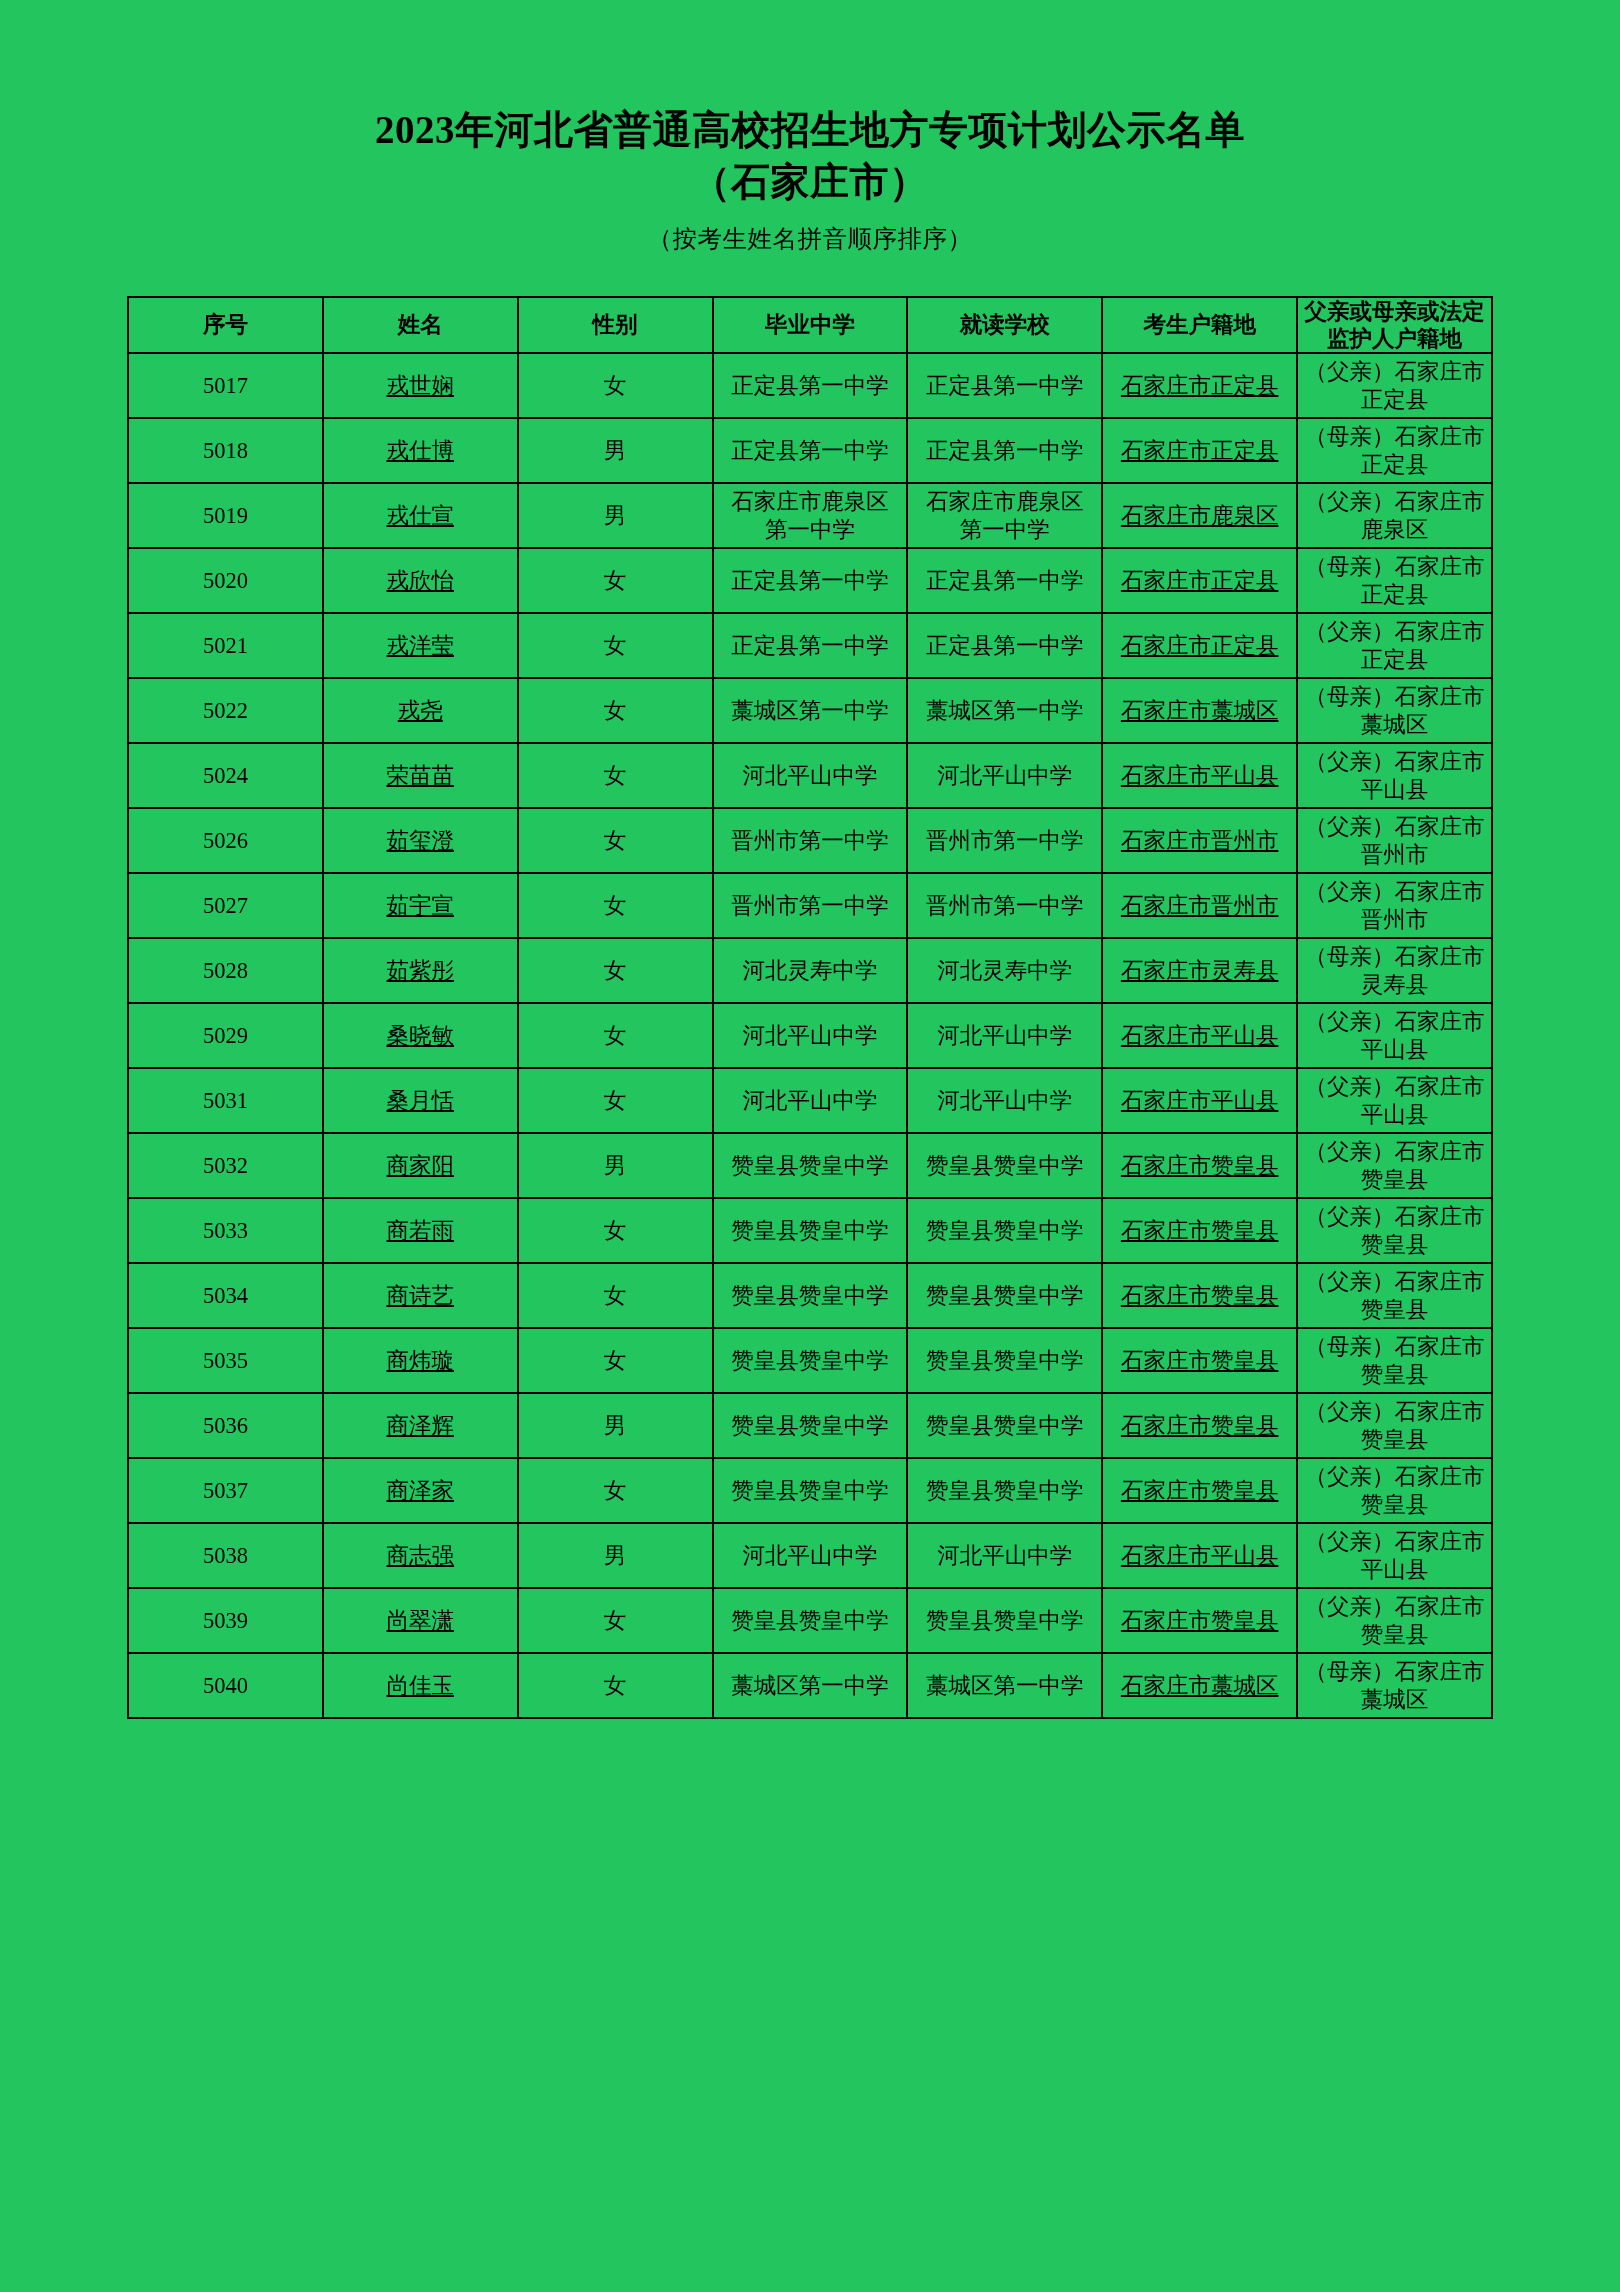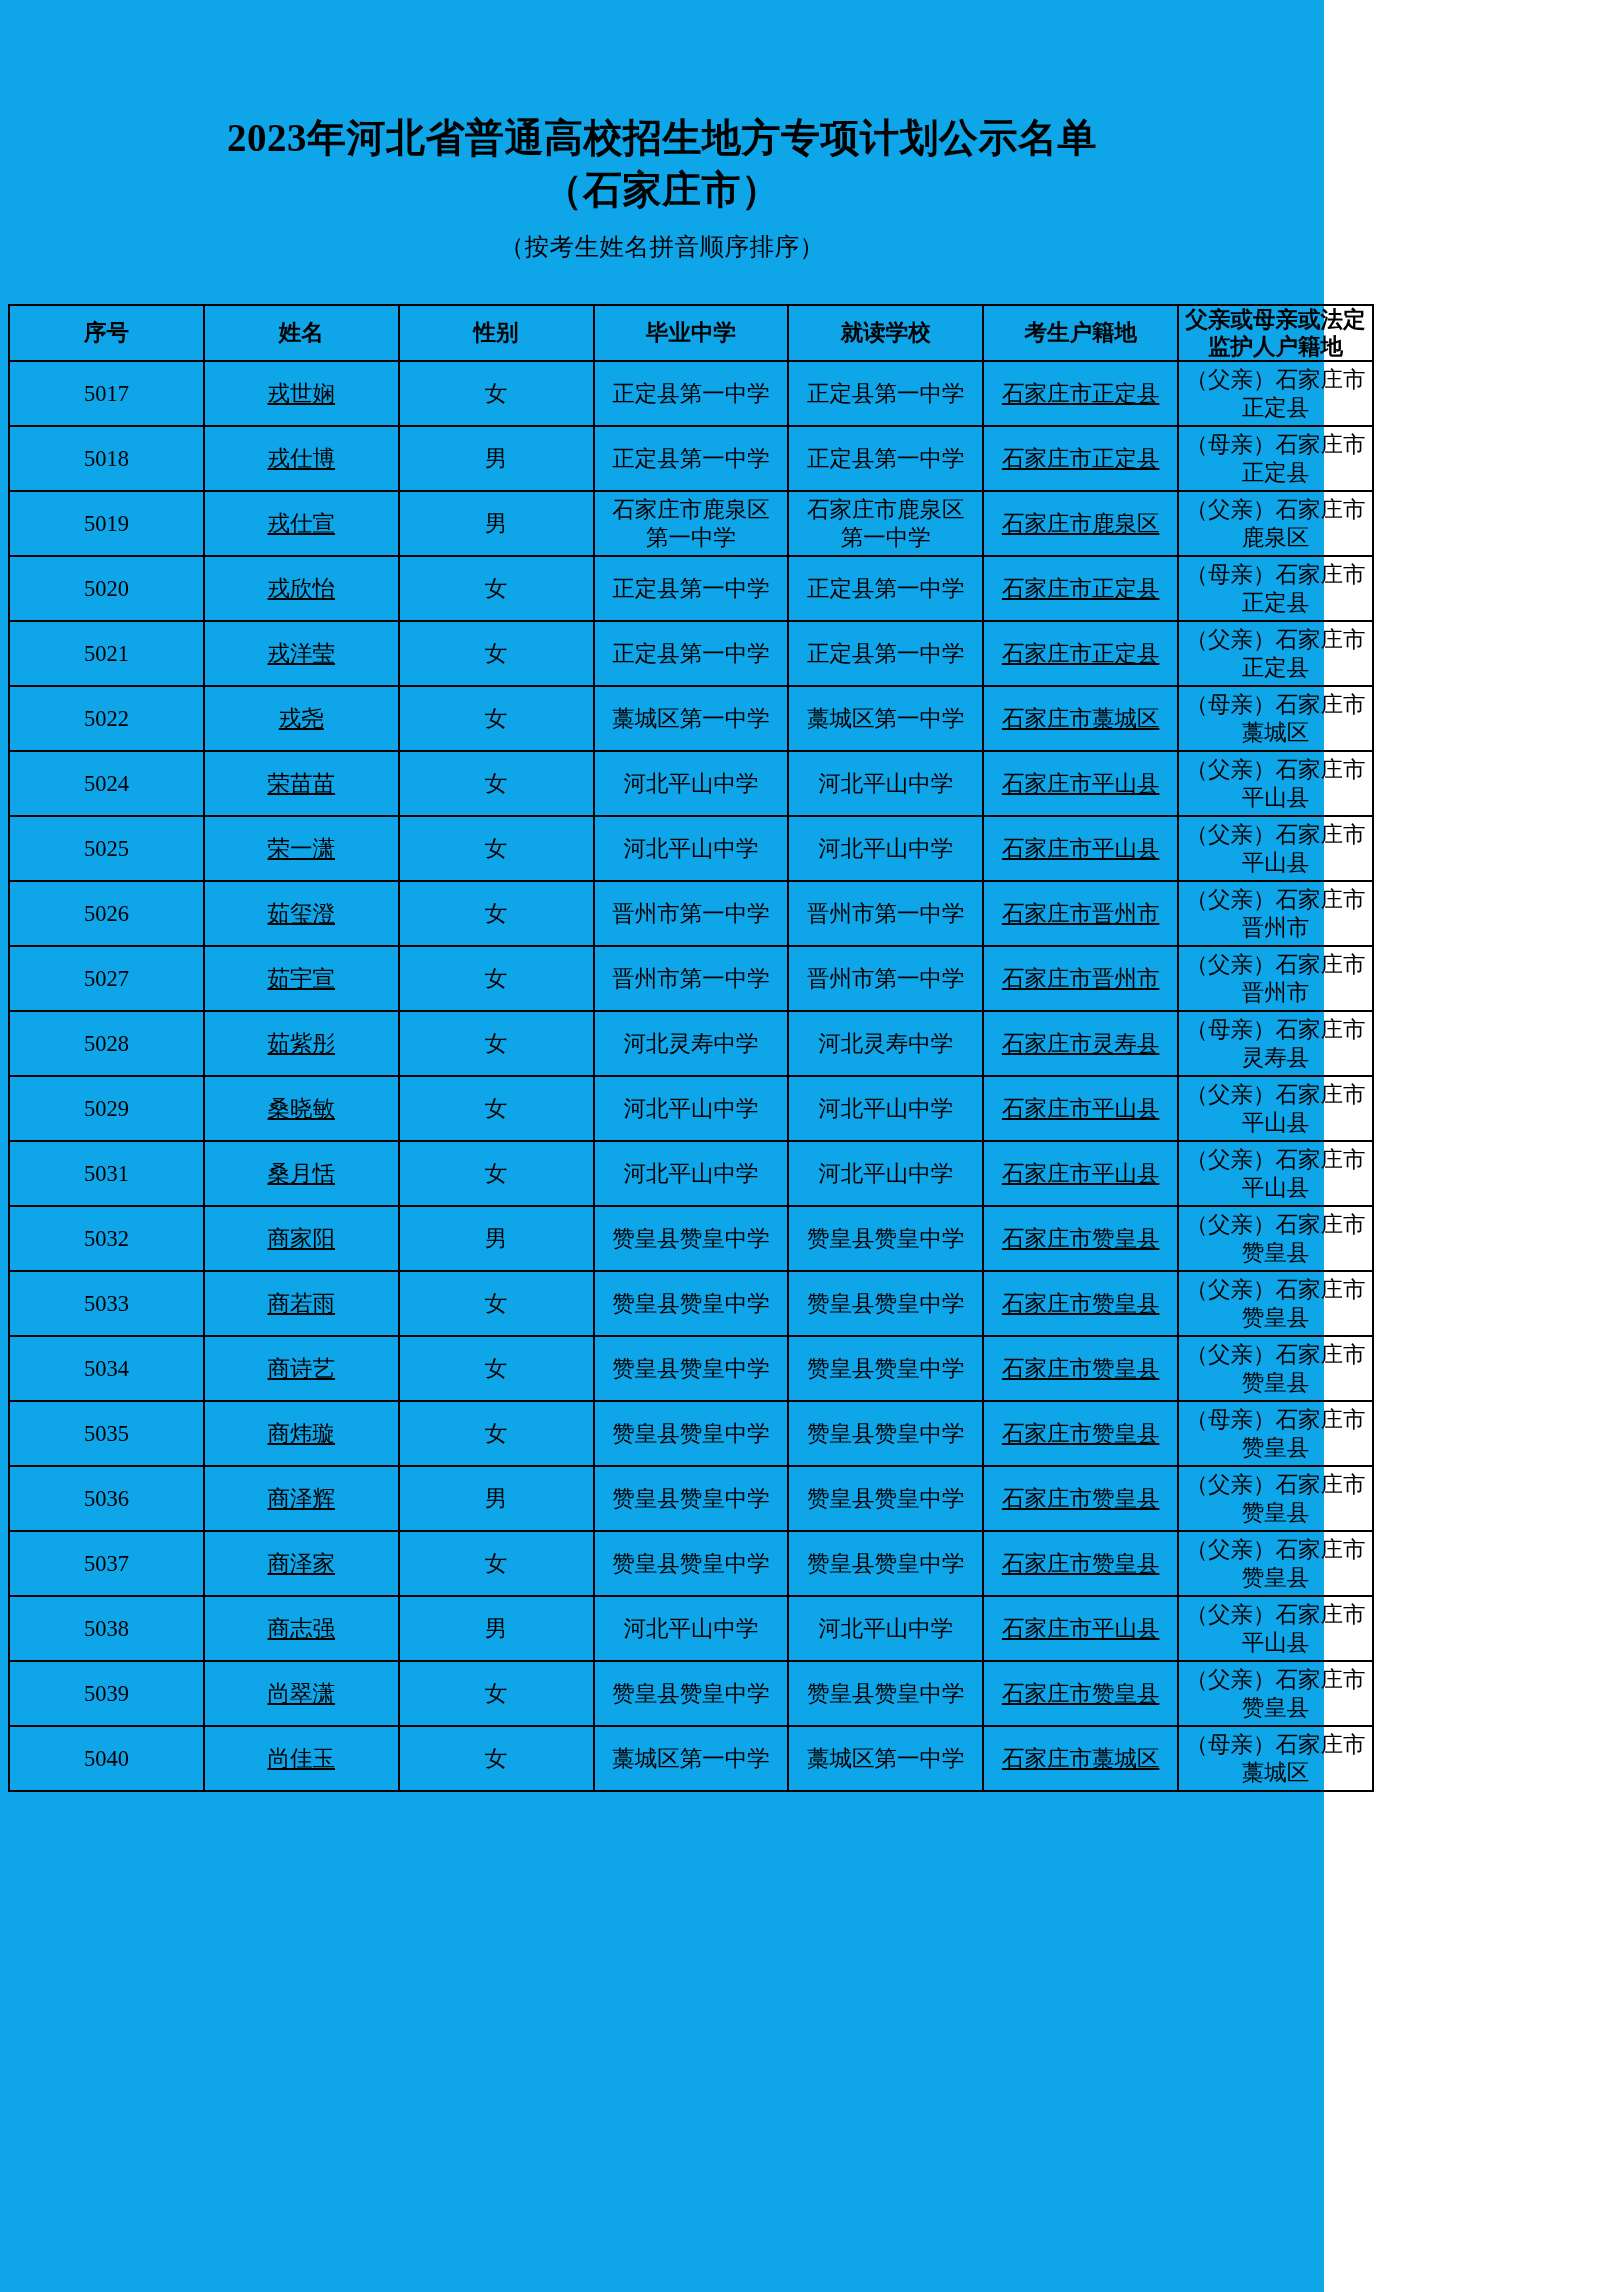--- a/index.html
+++ b/index.html
@@ -8,26 +8,26 @@
     background: #ffffff;
   }
   body {
     width: 1620px;
     height: 2293px;
     font-family: "Liberation Serif", "DejaVu Serif", serif;
     color: #000000;
     -webkit-font-smoothing: none;
   }
   .page {
-    width: 1324px;
+    width: 1620px;
     height: 2293px;
     position: relative;
     box-sizing: border-box;
-    padding: 8px;
-    background: #0ea5e9;
+    padding: 0;
+    background: #22c55e;
   }
   .title-block {
     text-align: center;
     padding-top: 106px;
   }
   .doc-title {
     font-size: 39px;
     font-weight: bold;
     line-height: 1.25;
     letter-spacing: 0.5px;
@@ -164,137 +164,128 @@
           <tr>
             <td class="c-idx">5024</td>
             <td class="c-name">荣苗苗</td>
             <td class="c-sex">女</td>
             <td class="c-grad">河北平山中学</td>
             <td class="c-study">河北平山中学</td>
             <td class="c-hukou">石家庄市平山县</td>
             <td class="c-guardian">（父亲）石家庄市平山县</td>
           </tr>
           <tr>
-            <td class="c-idx">5025</td>
-            <td class="c-name">荣一潇</td>
+            <td class="c-idx">5026</td>
+            <td class="c-name">茹玺澄</td>
+            <td class="c-sex">女</td>
+            <td class="c-grad">晋州市第一中学</td>
+            <td class="c-study">晋州市第一中学</td>
+            <td class="c-hukou">石家庄市晋州市</td>
+            <td class="c-guardian">（父亲）石家庄市晋州市</td>
+          </tr>
+          <tr>
+            <td class="c-idx">5027</td>
+            <td class="c-name">茹宇宣</td>
+            <td class="c-sex">女</td>
+            <td class="c-grad">晋州市第一中学</td>
+            <td class="c-study">晋州市第一中学</td>
+            <td class="c-hukou">石家庄市晋州市</td>
+            <td class="c-guardian">（父亲）石家庄市晋州市</td>
+          </tr>
+          <tr>
+            <td class="c-idx">5028</td>
+            <td class="c-name">茹紫彤</td>
+            <td class="c-sex">女</td>
+            <td class="c-grad">河北灵寿中学</td>
+            <td class="c-study">河北灵寿中学</td>
+            <td class="c-hukou">石家庄市灵寿县</td>
+            <td class="c-guardian">（母亲）石家庄市灵寿县</td>
+          </tr>
+          <tr>
+            <td class="c-idx">5029</td>
+            <td class="c-name">桑晓敏</td>
             <td class="c-sex">女</td>
             <td class="c-grad">河北平山中学</td>
             <td class="c-study">河北平山中学</td>
             <td class="c-hukou">石家庄市平山县</td>
             <td class="c-guardian">（父亲）石家庄市平山县</td>
           </tr>
           <tr>
-            <td class="c-idx">5026</td>
-            <td class="c-name">茹玺澄</td>
-            <td class="c-sex">女</td>
-            <td class="c-grad">晋州市第一中学</td>
-            <td class="c-study">晋州市第一中学</td>
-            <td class="c-hukou">石家庄市晋州市</td>
-            <td class="c-guardian">（父亲）石家庄市晋州市</td>
-          </tr>
-          <tr>
-            <td class="c-idx">5027</td>
-            <td class="c-name">茹宇宣</td>
-            <td class="c-sex">女</td>
-            <td class="c-grad">晋州市第一中学</td>
-            <td class="c-study">晋州市第一中学</td>
-            <td class="c-hukou">石家庄市晋州市</td>
-            <td class="c-guardian">（父亲）石家庄市晋州市</td>
-          </tr>
-          <tr>
-            <td class="c-idx">5028</td>
-            <td class="c-name">茹紫彤</td>
-            <td class="c-sex">女</td>
-            <td class="c-grad">河北灵寿中学</td>
-            <td class="c-study">河北灵寿中学</td>
-            <td class="c-hukou">石家庄市灵寿县</td>
-            <td class="c-guardian">（母亲）石家庄市灵寿县</td>
-          </tr>
-          <tr>
-            <td class="c-idx">5029</td>
-            <td class="c-name">桑晓敏</td>
+            <td class="c-idx">5031</td>
+            <td class="c-name">桑月恬</td>
             <td class="c-sex">女</td>
             <td class="c-grad">河北平山中学</td>
             <td class="c-study">河北平山中学</td>
             <td class="c-hukou">石家庄市平山县</td>
             <td class="c-guardian">（父亲）石家庄市平山县</td>
           </tr>
           <tr>
-            <td class="c-idx">5031</td>
-            <td class="c-name">桑月恬</td>
-            <td class="c-sex">女</td>
+            <td class="c-idx">5032</td>
+            <td class="c-name">商家阳</td>
+            <td class="c-sex">男</td>
+            <td class="c-grad">赞皇县赞皇中学</td>
+            <td class="c-study">赞皇县赞皇中学</td>
+            <td class="c-hukou">石家庄市赞皇县</td>
+            <td class="c-guardian">（父亲）石家庄市赞皇县</td>
+          </tr>
+          <tr>
+            <td class="c-idx">5033</td>
+            <td class="c-name">商若雨</td>
+            <td class="c-sex">女</td>
+            <td class="c-grad">赞皇县赞皇中学</td>
+            <td class="c-study">赞皇县赞皇中学</td>
+            <td class="c-hukou">石家庄市赞皇县</td>
+            <td class="c-guardian">（父亲）石家庄市赞皇县</td>
+          </tr>
+          <tr>
+            <td class="c-idx">5034</td>
+            <td class="c-name">商诗艺</td>
+            <td class="c-sex">女</td>
+            <td class="c-grad">赞皇县赞皇中学</td>
+            <td class="c-study">赞皇县赞皇中学</td>
+            <td class="c-hukou">石家庄市赞皇县</td>
+            <td class="c-guardian">（父亲）石家庄市赞皇县</td>
+          </tr>
+          <tr>
+            <td class="c-idx">5035</td>
+            <td class="c-name">商炜璇</td>
+            <td class="c-sex">女</td>
+            <td class="c-grad">赞皇县赞皇中学</td>
+            <td class="c-study">赞皇县赞皇中学</td>
+            <td class="c-hukou">石家庄市赞皇县</td>
+            <td class="c-guardian">（母亲）石家庄市赞皇县</td>
+          </tr>
+          <tr>
+            <td class="c-idx">5036</td>
+            <td class="c-name">商泽辉</td>
+            <td class="c-sex">男</td>
+            <td class="c-grad">赞皇县赞皇中学</td>
+            <td class="c-study">赞皇县赞皇中学</td>
+            <td class="c-hukou">石家庄市赞皇县</td>
+            <td class="c-guardian">（父亲）石家庄市赞皇县</td>
+          </tr>
+          <tr>
+            <td class="c-idx">5037</td>
+            <td class="c-name">商泽家</td>
+            <td class="c-sex">女</td>
+            <td class="c-grad">赞皇县赞皇中学</td>
+            <td class="c-study">赞皇县赞皇中学</td>
+            <td class="c-hukou">石家庄市赞皇县</td>
+            <td class="c-guardian">（父亲）石家庄市赞皇县</td>
+          </tr>
+          <tr>
+            <td class="c-idx">5038</td>
+            <td class="c-name">商志强</td>
+            <td class="c-sex">男</td>
             <td class="c-grad">河北平山中学</td>
             <td class="c-study">河北平山中学</td>
             <td class="c-hukou">石家庄市平山县</td>
             <td class="c-guardian">（父亲）石家庄市平山县</td>
           </tr>
           <tr>
-            <td class="c-idx">5032</td>
-            <td class="c-name">商家阳</td>
-            <td class="c-sex">男</td>
-            <td class="c-grad">赞皇县赞皇中学</td>
-            <td class="c-study">赞皇县赞皇中学</td>
-            <td class="c-hukou">石家庄市赞皇县</td>
-            <td class="c-guardian">（父亲）石家庄市赞皇县</td>
-          </tr>
-          <tr>
-            <td class="c-idx">5033</td>
-            <td class="c-name">商若雨</td>
-            <td class="c-sex">女</td>
-            <td class="c-grad">赞皇县赞皇中学</td>
-            <td class="c-study">赞皇县赞皇中学</td>
-            <td class="c-hukou">石家庄市赞皇县</td>
-            <td class="c-guardian">（父亲）石家庄市赞皇县</td>
-          </tr>
-          <tr>
-            <td class="c-idx">5034</td>
-            <td class="c-name">商诗艺</td>
-            <td class="c-sex">女</td>
-            <td class="c-grad">赞皇县赞皇中学</td>
-            <td class="c-study">赞皇县赞皇中学</td>
-            <td class="c-hukou">石家庄市赞皇县</td>
-            <td class="c-guardian">（父亲）石家庄市赞皇县</td>
-          </tr>
-          <tr>
-            <td class="c-idx">5035</td>
-            <td class="c-name">商炜璇</td>
-            <td class="c-sex">女</td>
-            <td class="c-grad">赞皇县赞皇中学</td>
-            <td class="c-study">赞皇县赞皇中学</td>
-            <td class="c-hukou">石家庄市赞皇县</td>
-            <td class="c-guardian">（母亲）石家庄市赞皇县</td>
-          </tr>
-          <tr>
-            <td class="c-idx">5036</td>
-            <td class="c-name">商泽辉</td>
-            <td class="c-sex">男</td>
-            <td class="c-grad">赞皇县赞皇中学</td>
-            <td class="c-study">赞皇县赞皇中学</td>
-            <td class="c-hukou">石家庄市赞皇县</td>
-            <td class="c-guardian">（父亲）石家庄市赞皇县</td>
-          </tr>
-          <tr>
-            <td class="c-idx">5037</td>
-            <td class="c-name">商泽家</td>
-            <td class="c-sex">女</td>
-            <td class="c-grad">赞皇县赞皇中学</td>
-            <td class="c-study">赞皇县赞皇中学</td>
-            <td class="c-hukou">石家庄市赞皇县</td>
-            <td class="c-guardian">（父亲）石家庄市赞皇县</td>
-          </tr>
-          <tr>
-            <td class="c-idx">5038</td>
-            <td class="c-name">商志强</td>
-            <td class="c-sex">男</td>
-            <td class="c-grad">河北平山中学</td>
-            <td class="c-study">河北平山中学</td>
-            <td class="c-hukou">石家庄市平山县</td>
-            <td class="c-guardian">（父亲）石家庄市平山县</td>
-          </tr>
-          <tr>
             <td class="c-idx">5039</td>
             <td class="c-name">尚翠潇</td>
             <td class="c-sex">女</td>
             <td class="c-grad">赞皇县赞皇中学</td>
             <td class="c-study">赞皇县赞皇中学</td>
             <td class="c-hukou">石家庄市赞皇县</td>
             <td class="c-guardian">（父亲）石家庄市赞皇县</td>
           </tr>
           <tr>
             <td class="c-idx">5040</td>

